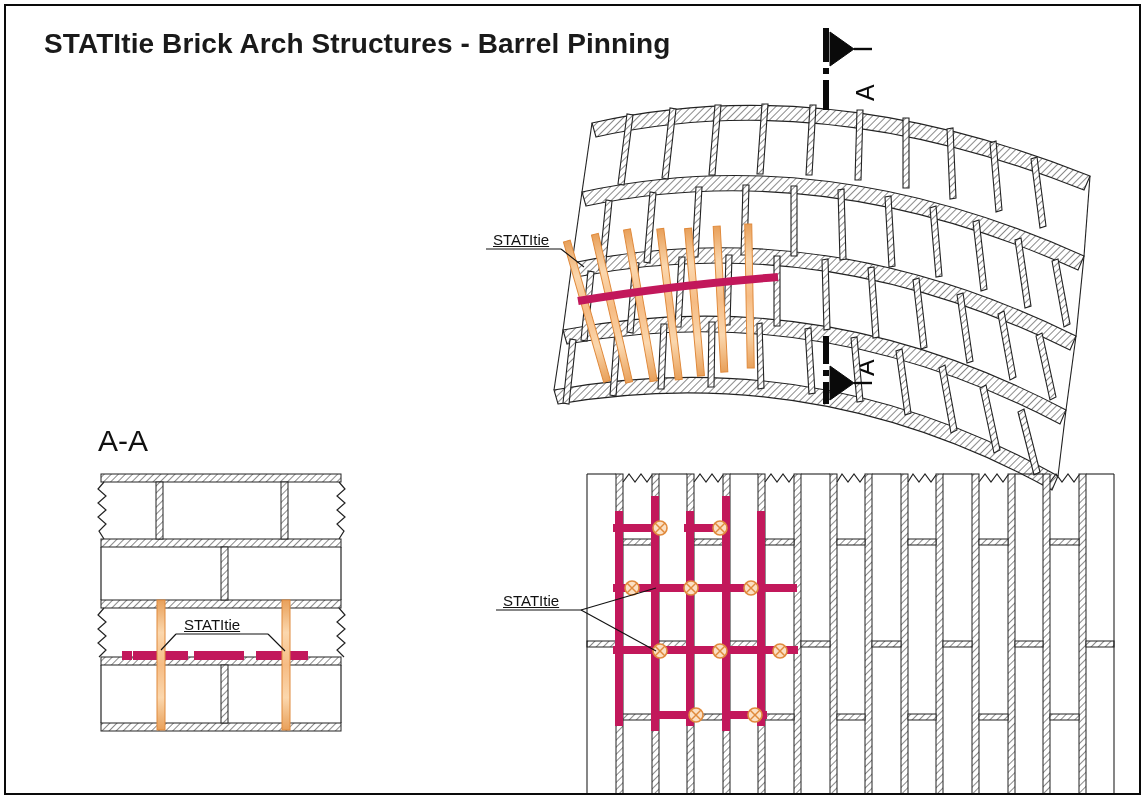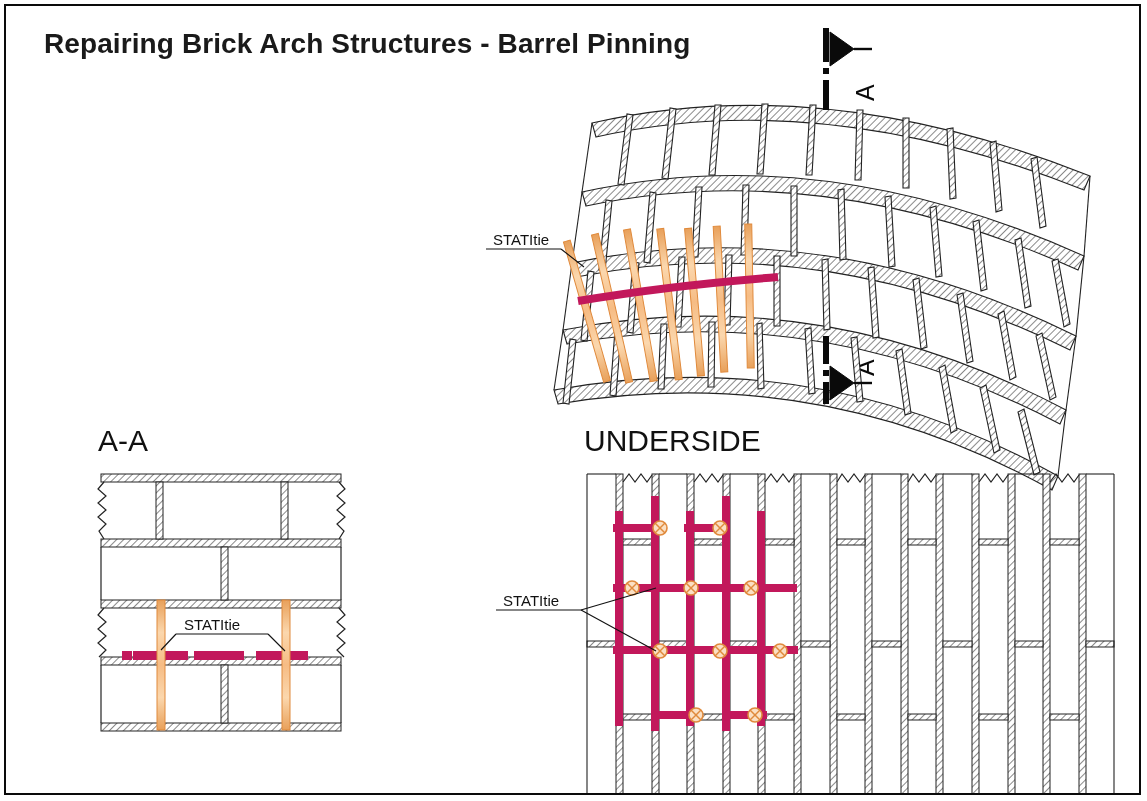--- a/index.html
+++ b/index.html
@@ -5,37 +5,36 @@
   html,body{margin:0;padding:0;background:#ffffff;}
   body{width:1147px;height:801px;font-family:"Liberation Sans",sans-serif;}
   #frame{position:absolute;left:4px;top:4px;width:1137px;height:791px;
          border:2px solid #0a0a0a;background:#fff;box-sizing:border-box;overflow:hidden;}
   .ttl{position:absolute;color:#1a1a1a;font-weight:700;white-space:nowrap;}
   #title-line1{left:38px;top:22px;font-size:28px;letter-spacing:.1px;}
   #title-line2{left:38px;top:58px;font-size:28px;letter-spacing:.1px;}
   #label-aa{left:92px;top:418px;font-size:30px;font-weight:400;color:#111;text-align:center;}
   #label-underside{left:578px;top:418px;font-size:30px;font-weight:400;color:#111;}
   .leader-text{position:absolute;font-size:15px;color:#111;white-space:nowrap;
-               font-family:"Liberation Sans",sans-serif;}
+               font-family:"Liberation Sans",sans-serif;text-decoration:underline;}
   #tie-label-arch{left:487px;top:225px;}
   #tie-label-aa{left:178px;top:610px;}
   #tie-label-under{left:497px;top:586px;}
   svg{position:absolute;left:0;top:0;overflow:visible;}
   .sec-a{position:absolute;font-size:25px;color:#0a0a0a;font-weight:400;
          transform:rotate(-90deg);transform-origin:left top;}
 </style>
 </head>
 <body>
 
 <div id="frame">
 
-  <div class="ttl" id="title-line1">Repairing Brick Arch Structures - Barrel Pinning</div>
+  <div class="ttl" id="title-line1">STATItie Brick Arch Structures - Barrel Pinning</div>
 
   <div class="ttl" id="label-aa">A-A</div>
-  <div class="ttl" id="label-underside">UNDERSIDE</div>
 
   <div class="leader-text" id="tie-label-arch">STATItie</div>
   <div class="leader-text" id="tie-label-aa">STATItie</div>
   <div class="leader-text" id="tie-label-under">STATItie</div>
 
   <div class="sec-a" style="left:845px;top:95px;">A</div>
   <div class="sec-a" style="left:845px;top:370px;">A</div>
 
   <svg id="drawing" width="1137" height="791" viewBox="0 0 1137 791">
     <defs>

